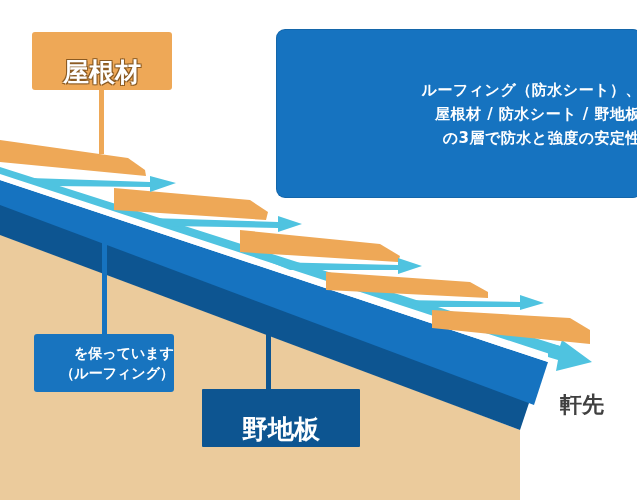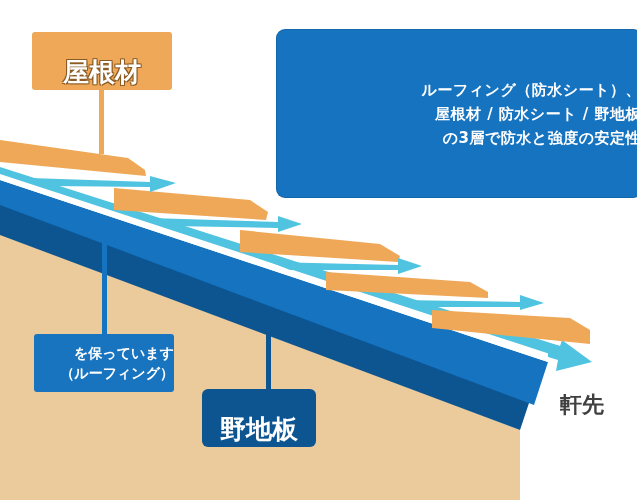--- a/index.html
+++ b/index.html
@@ -10,22 +10,22 @@
            text-align:center; font-weight:bold; color:#ffffff; }
   .lbl-roof { left:32px; top:32px; width:140px; height:58px; background:#eea857;
               border-radius:3px; font-size:26px;
               text-shadow: -1px -1px 0 #8a5a22, 1px -1px 0 #8a5a22, -1px 1px 0 #8a5a22, 1px 1px 0 #8a5a22; }
   .lbl-info { left:277px; top:30px; width:321px; height:167px; background:#1673c0;
               border-radius:8px; font-size:15px; line-height:24px; flex-direction:column; letter-spacing:0.5px;
               box-shadow: 0 0 0 1px #1466aa; padding-left: 43px; }
   .lbl-info div { white-space:nowrap; }
   .lbl-roofing { left:34px; top:334px; width:140px; height:58px; background:#1874bf;
                  border-radius:3px; font-size:14px; line-height:20px; flex-direction:column; }
-  .lbl-sheathing { left:202px; top:389px; width:114px; height:58px; background:#0d5591;
-                   border-radius:6px; font-size:26px; font-weight:bold; }
+  .lbl-sheathing { left:202px; top:389px; width:158px; height:58px; background:#0d5591;
+                   border-radius:1px; font-size:26px; font-weight:bold; }
   .lbl-eaves { position:absolute; left:560px; top:390px; font-size:22px; font-weight:bold; color:#404040; }
 </style>
 </head>
 <body>
 
 <svg class="scene" width="637" height="500" viewBox="0 0 637 500">
 
   <polygon points="0,230 520,430 520,500 0,500" fill="#ebcb9c"></polygon>
 
   <polygon points="0,200 530,400 520,430 0,235" fill="#0d5591"></polygon>

